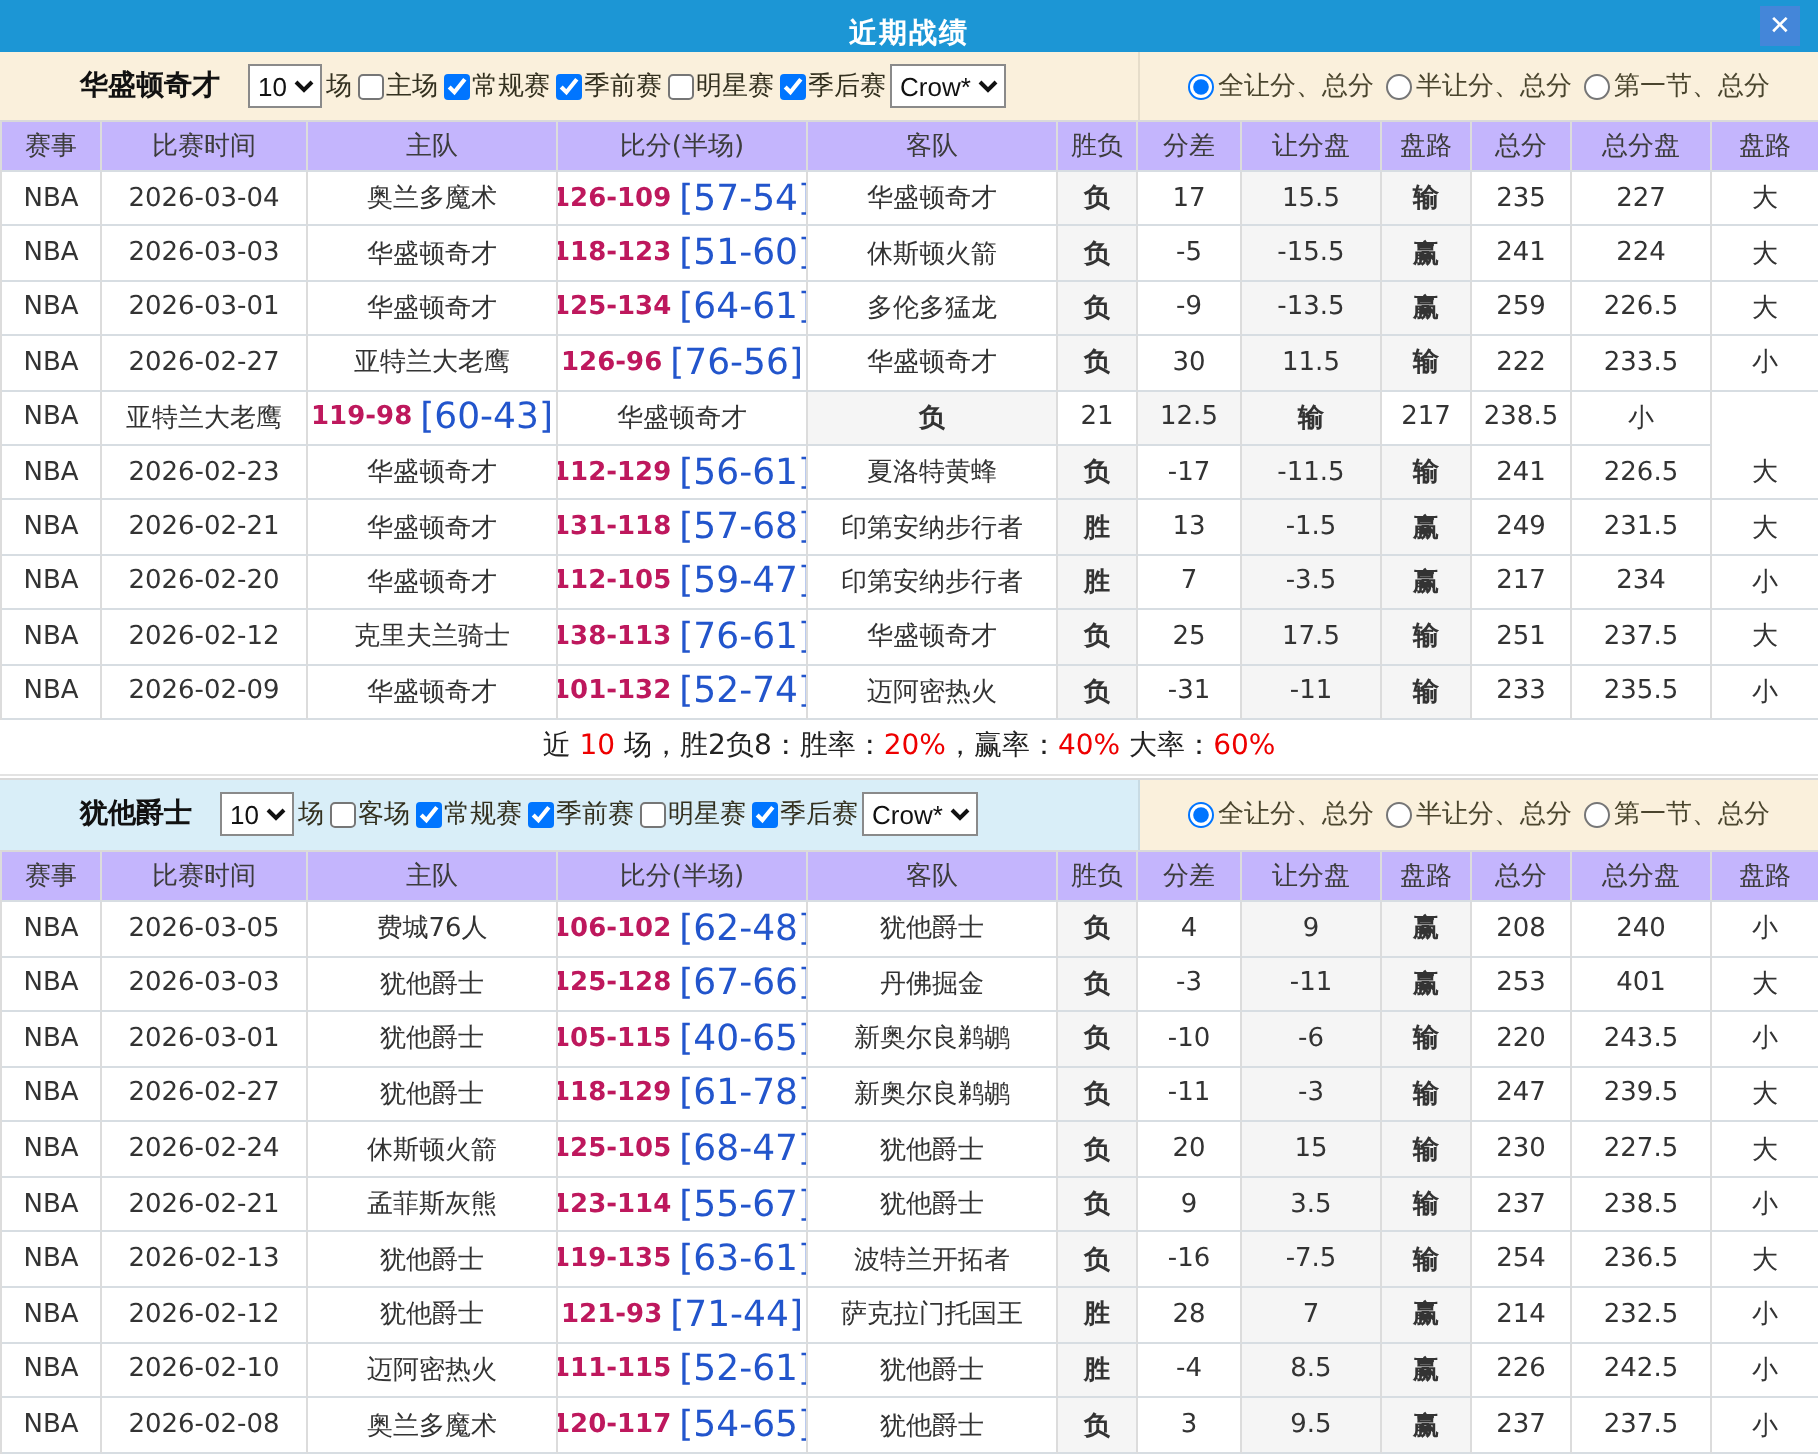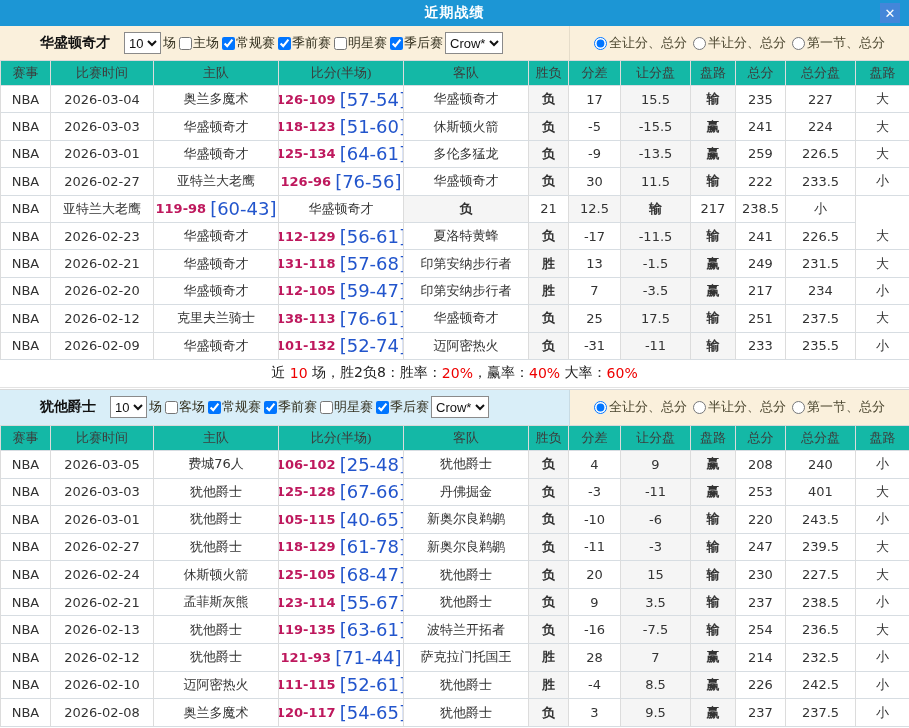--- a/index.html
+++ b/index.html
@@ -1,21 +1,21 @@
 <!DOCTYPE html>
 <html><head>
 <meta charset="utf-8">
 <style>
   * { margin:0; padding:0; box-sizing:border-box; }
   html,body { background:#fff; }
   body { font-family:"DejaVu Sans","Liberation Sans",sans-serif; width:909px; }
   .modal { width:909px; height:728px; overflow:hidden; background:#fff; position:relative; }
 
   
-  .titlebar { height:26px; background:#1c96d5; color:#fff; display:flex; align-items:center; justify-content:center; position:relative; }
+  .titlebar { height:26px; background:#1c96d5; color:#fff; display:flex; align-items:flex-end; justify-content:center; position:relative; }
   .titlebar .title { font-size:14px; font-weight:bold; letter-spacing:1px; }
   .close-btn { position:absolute; right:9px; top:3px; width:20px; height:20px; background:#4486d9; color:#fff; font-size:13px; font-weight:bold; display:flex; align-items:center; justify-content:center; cursor:pointer; }
 
   
   .filter-row { display:flex; width:909px; }
   .filter-row.s0 { height:34px; }
   .filter-row.s1 { height:36px; border-top:1px solid #d9d9d9; }
   .filter-left { width:570px; display:flex; align-items:center; padding-left:40px; border-right:1px solid rgba(0,0,0,0.08); }
   .filter-right { width:339px; display:flex; align-items:center; justify-content:center; gap:6px; }
   .bg-beige { background:#faf0dc; }
@@ -25,21 +25,21 @@
   .filter-label { font-size:13px; color:#33301f; white-space:nowrap; }
   .cb-group { display:flex; align-items:center; }
   .cb-group input { width:13px; height:13px; margin:0 1px 0 3px; }
   .radio-item { display:flex; align-items:center; font-size:13px; color:#4a452e; white-space:nowrap; }
   .radio-item input { width:13px; height:13px; margin-right:2px; }
 
   
   .grid-row { display:grid; grid-template-columns:50px 103px 125px 125px 125px 40px 52px 70px 45px 50px 70px 54px; width:909px; border-left:1px solid #dcdcdc; }
   .grid-row > div { border-right:1px solid #dcdcdc; border-bottom:1px solid #d7dde2; display:flex; align-items:center; justify-content:center; font-size:13px; color:#333; overflow:hidden; white-space:nowrap; }
   .header-row { height:26px; border-top:1px solid #d9d9d9; }
-  .header-row > div { background:#14b8a6; color:#3c3c3c;font-family:Liberation Serif, serif; }
+  .header-row > div { background:#c4b5fd; color:#3c3c3c; }
   .data-row.h0 > div { height:27.4px; }
   .data-row.h1 > div { height:27.6px; }
   .cell-gray { background:#f5f5f5; }
   .txt-green { color:#008000; }
   .txt-red { color:#ee0000; }
   .txt-blue { color:#0000ee; }
   .bold { font-weight:bold; }
   .score-half { color:#2255cc; margin-left:4px; font-size:18px; }
   .score-main { font-weight:bold; color:#be185d; }
 
@@ -352,21 +352,21 @@
           <div>总分</div>
           <div>总分盘</div>
           <div>盘路</div>
         </div>
         <div class="grid-row data-row h1">
           <div>NBA</div>
           <div>2026-03-05</div>
           <div>费城76人</div>
           <div>
             <span class="score-main">106-102</span>
-            <span class="score-half">[25-48]</span>
+            <span class="score-half">[62-48]</span>
           </div>
           <div class="txt-green">犹他爵士</div>
           <div class="bold txt-green cell-gray">负</div>
           <div>4</div>
           <div class="cell-gray">9</div>
           <div class="bold txt-red cell-gray">赢</div>
           <div class="txt-blue">208</div>
           <div class="txt-blue">240</div>
           <div class="txt-green">小</div>
         </div>

